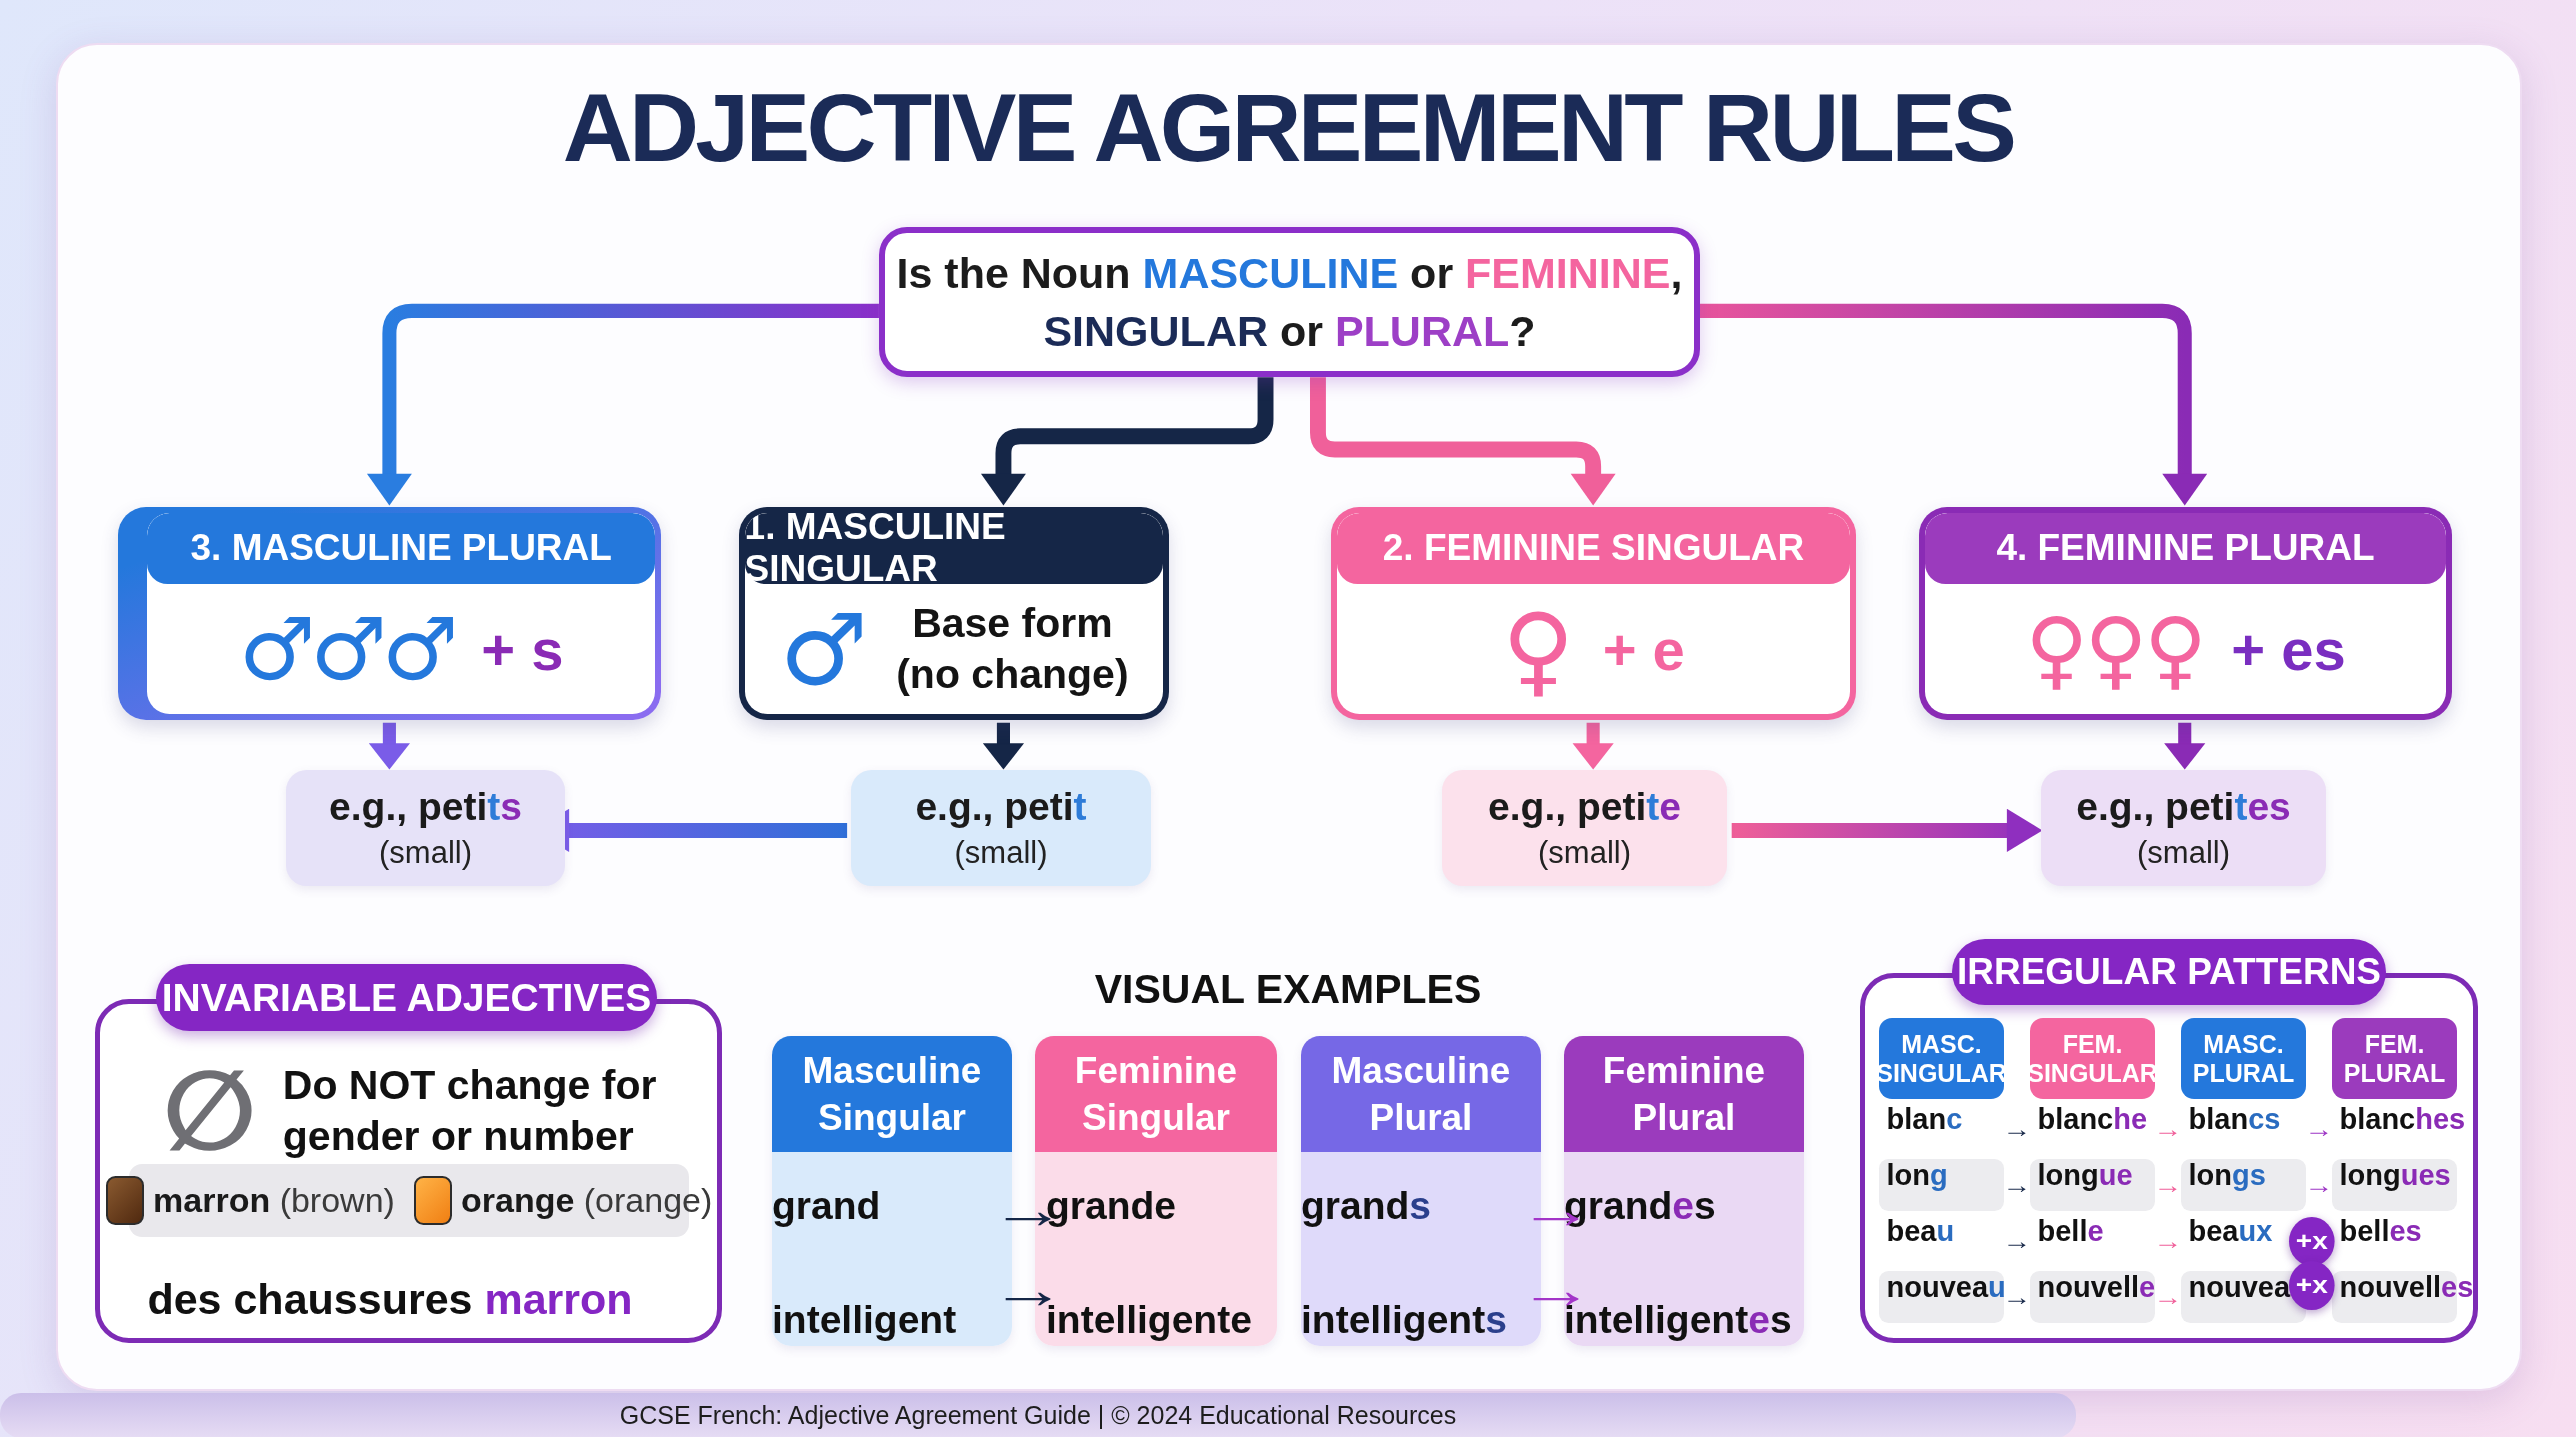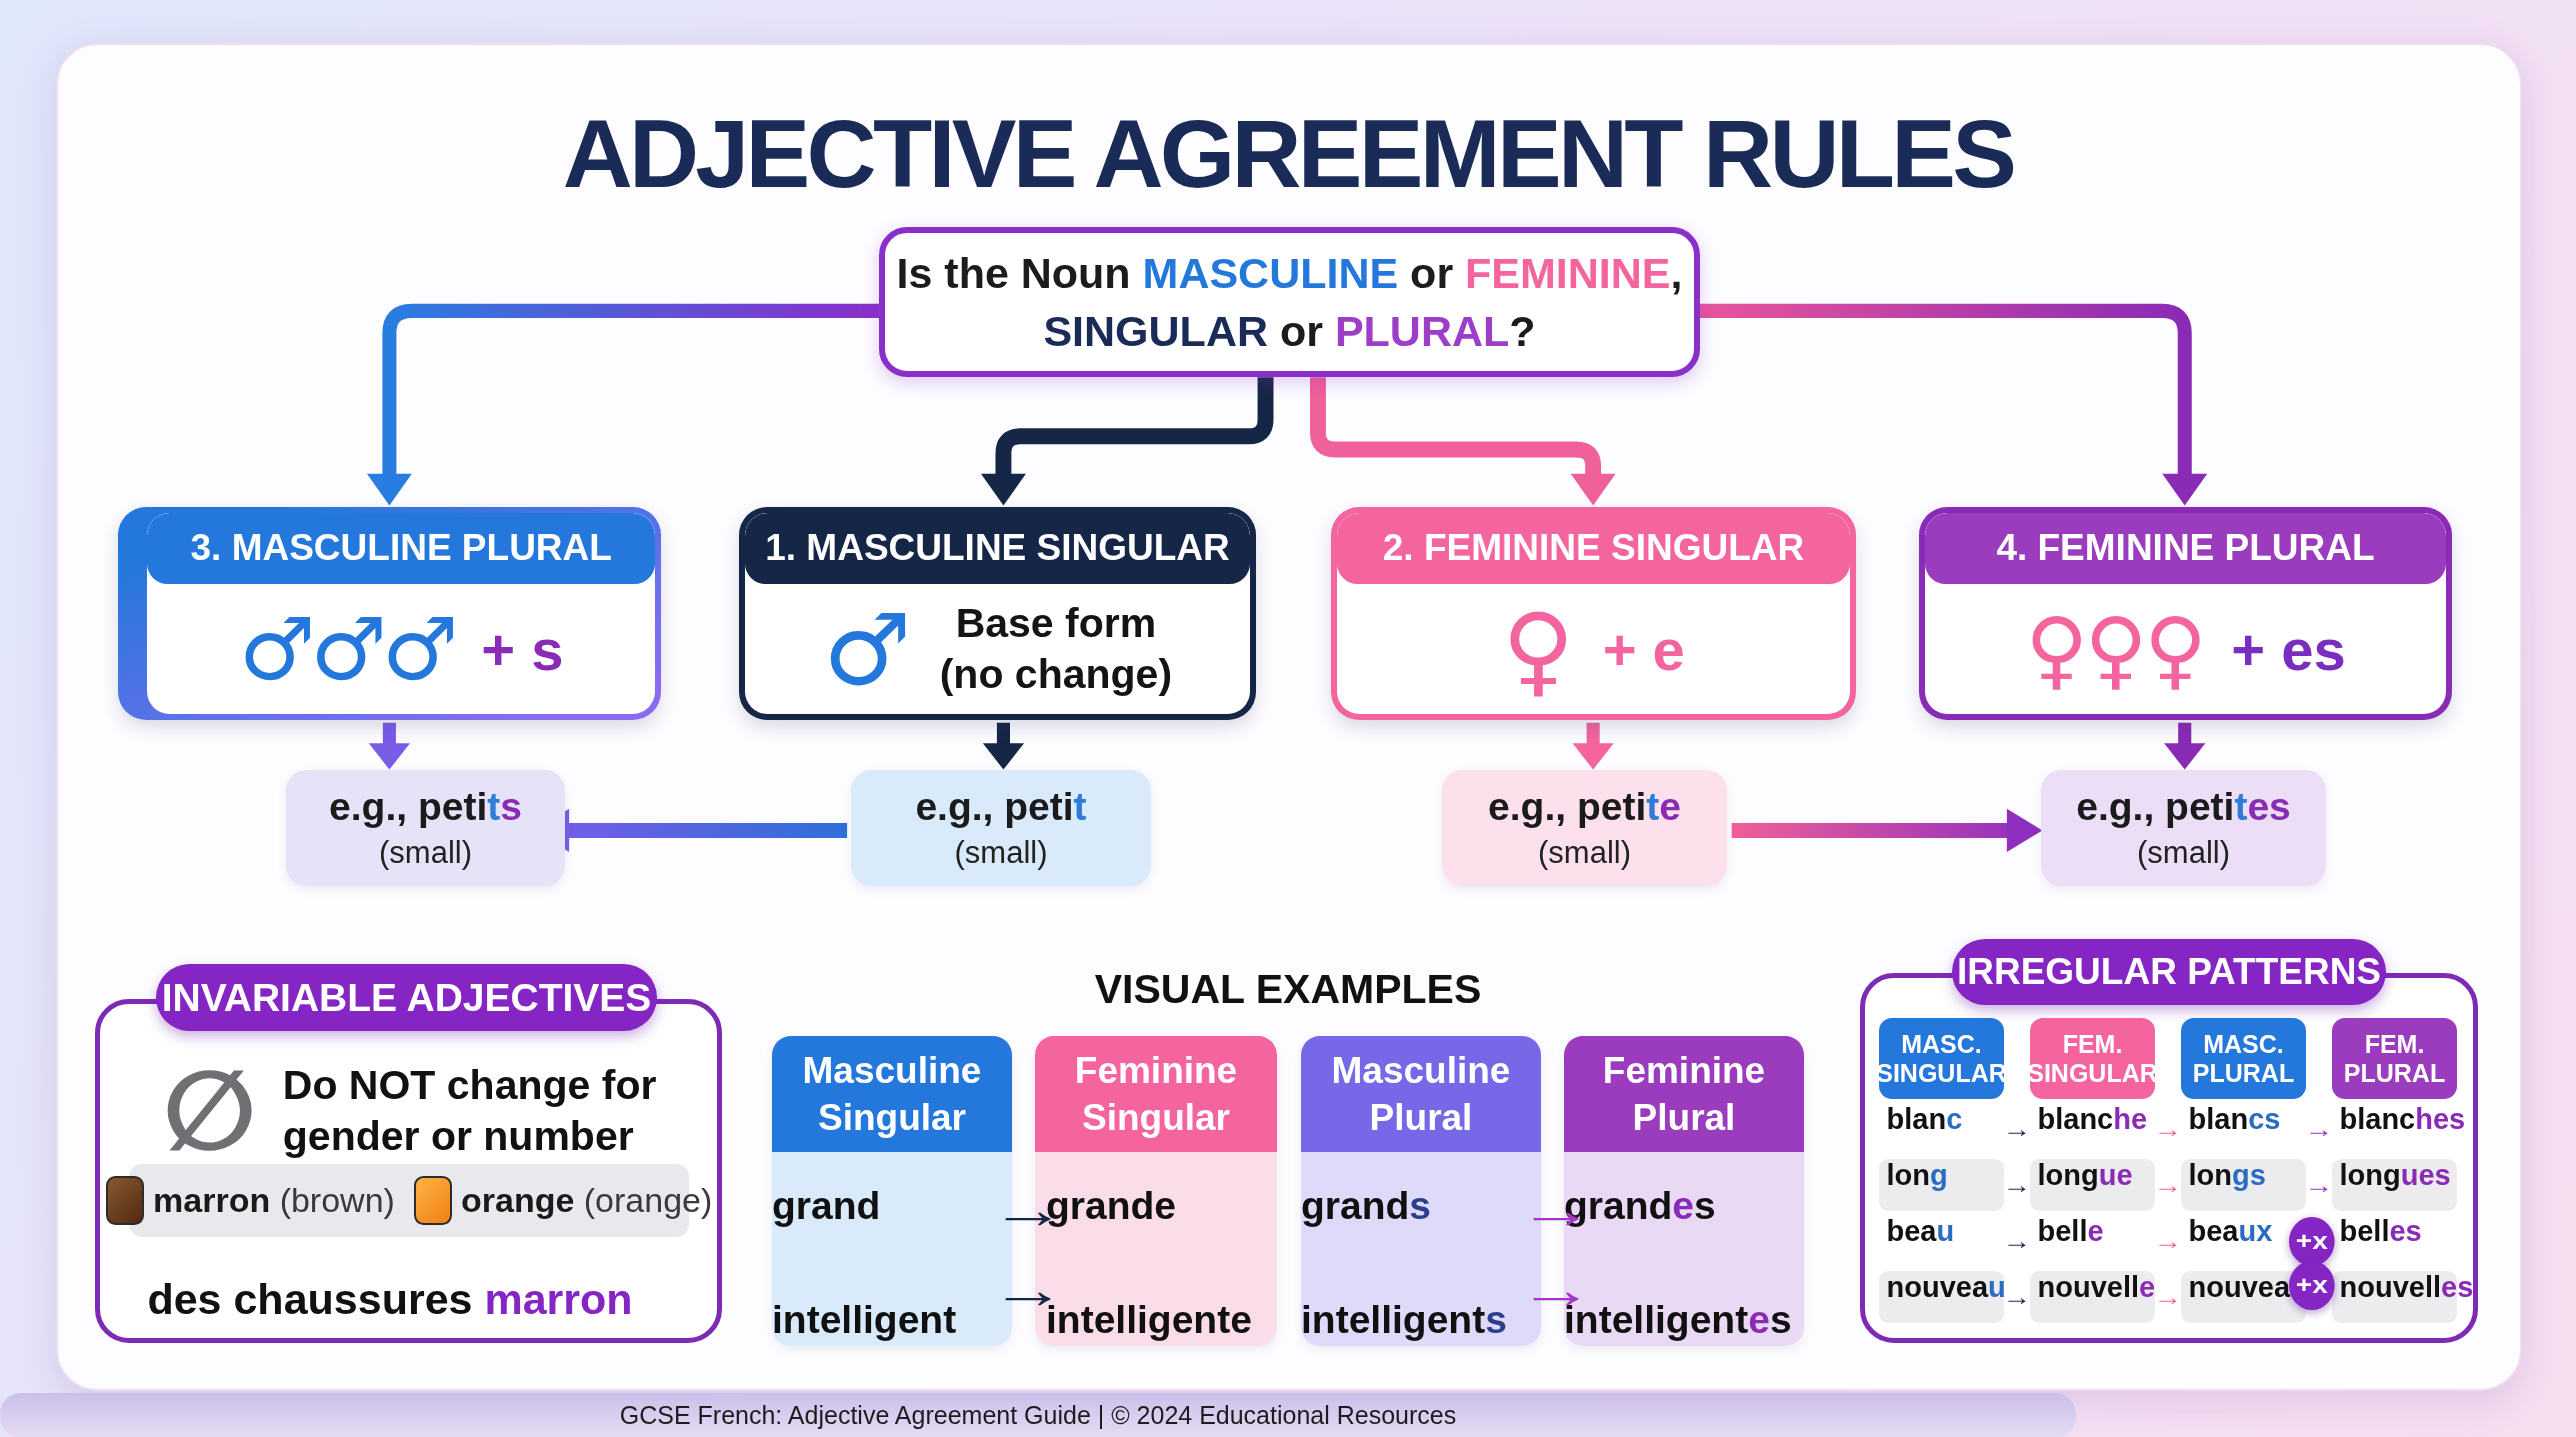--- a/index.html
+++ b/index.html
@@ -4,21 +4,21 @@
 <style>
   html,body{margin:0;padding:0;width:2576px;height:1438px;overflow:hidden;
     font-family:"Liberation Sans","DejaVu Sans",sans-serif;}
   .canvas{position:relative;width:2576px;height:1438px;
     background:linear-gradient(120deg,#dfe7fb 0%,#ece2f8 45%,#f7def1 100%);}
   .card{position:absolute;left:56px;top:43px;width:2462px;height:1344px;
     background:#fdfdff;border:2.8px solid #eedcf2;border-radius:41px;
     box-shadow:0 9.4px 37px rgba(120,80,160,.18);}
   .overlay{position:absolute;left:0;top:0;width:2576px;height:1438px;pointer-events:none;}
 
-  .title{position:absolute;left:0;top:98px;width:2576px;text-align:center;
+  .title{position:absolute;left:0;top:72px;width:2576px;text-align:center;
     font-size:97px;font-weight:bold;letter-spacing:-3.7px;color:#1b2b57;}
 
   .decision{position:absolute;left:879px;top:227px;width:821px;height:150px;
     background:#fff;border:6.6px solid #8b2fc9;border-radius:28px;box-sizing:border-box;
     display:flex;flex-direction:column;align-items:center;justify-content:center;
     font-size:43px;font-weight:bold;color:#1c1c1c;line-height:58px;
     box-shadow:0 5.6px 17px rgba(130,50,190,.25);}
   .c-blue{color:#2478dc}.c-pink{color:#f4659f}.c-navy{color:#1b2b57}.c-purp{color:#9d3fc6}
 
   .cat{position:absolute;top:507px;height:213px;border-radius:28px;padding:5.6px;
@@ -165,21 +165,21 @@
   <div class="cat" style="left:118px;width:543px;background:linear-gradient(160deg,#2478dc 15%,#8a6cf0 90%);padding-left:29px;">
     <div class="inner">
       <div class="hdr bg-blue">3. MASCULINE PLURAL</div>
       <div class="body">
         <span class="sym" style="font-size:86px;color:#2478dc;letter-spacing:-5.6px;">♂♂♂</span>
         <span class="rule" style="color:#8a2bb5;">+ s</span>
       </div>
     </div>
   </div>
 
-  <div class="cat" style="left:739px;width:517px;background:#152647;">
+  <div class="cat" style="left:739px;width:430px;background:#152647;">
     <div class="inner">
       <div class="hdr bg-navy">1. MASCULINE SINGULAR</div>
       <div class="body">
         <span class="sym" style="font-size:99px;color:#2478dc;">♂</span>
         <div class="baseform">
           <div>Base form</div>
           <div>(no change)</div>
         </div>
       </div>
     </div>

